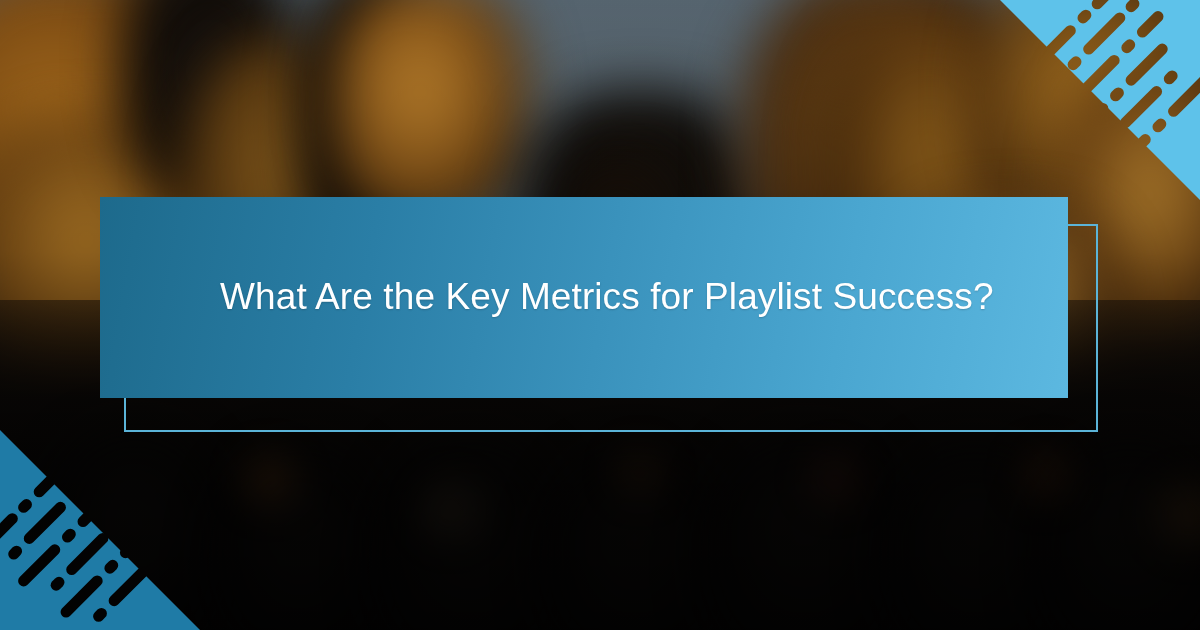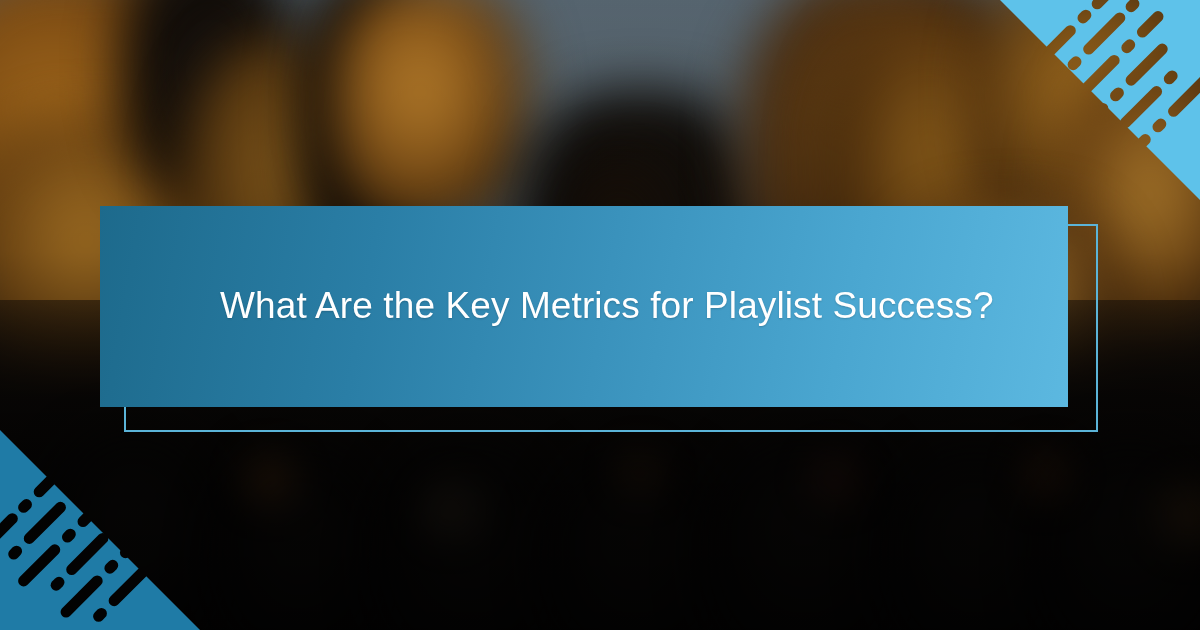--- a/index.html
+++ b/index.html
@@ -152,21 +152,21 @@
     width: 974px;
     height: 208px;
     border: 2px solid #5bb4d8;
     background: transparent;
   }
 
   
   .title-banner {
     position: absolute;
     left: 100px;
-    top: 206px;
+    top: 197px;
     width: 968px;
     height: 201px;
     background: linear-gradient(100deg,
       #1d6a8c 0%,
       #2a7ea6 28%,
       #3a92bc 52%,
       #4aa6d0 76%,
       #5cb8e0 100%);
     display: flex;
     align-items: center;

